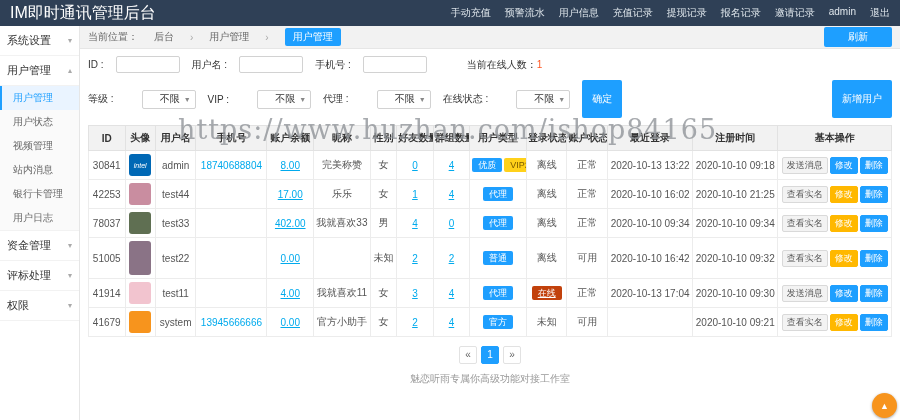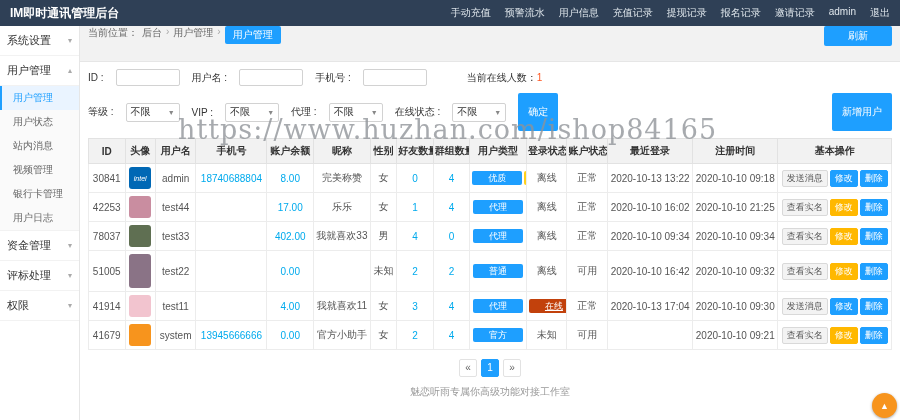--- a/index.html
+++ b/index.html
@@ -2,73 +2,73 @@
 <html><head>
 <meta charset="utf-8">
 <style>
   * { margin:0; padding:0; box-sizing:border-box; }
   body { font-family:"Liberation Sans", sans-serif; background:#fff; }
   .page { position:relative; width:900px; height:420px; overflow:hidden; background:#fff; }
 
   
   .topbar { height:26px; background:#2f4056; color:#fff; display:flex; align-items:center;
             justify-content:space-between; padding:0 10px; }
-  .topbar-title { font-size:12px; font-weight:bold; white-space:nowrap; }
+  .topbar-title { font-size:16px; font-weight:normal; white-space:nowrap; }
   .top-menu { display:flex; gap:14px; font-size:10px; }
   .top-link { color:#dfe6ec; cursor:pointer; white-space:nowrap; }
 
   
   .body { display:flex; height:394px; }
   .sidebar { width:80px; min-width:80px; background:#fff; border-right:1px solid #e6e6e6;
              font-size:11px; color:#333; overflow:hidden; }
   .side-group { padding:7px 7px; border-bottom:1px solid #f2f2f2; display:flex;
                 justify-content:space-between; align-items:center; cursor:pointer; }
   .arrow { font-size:8px; color:#aaa; }
   .side-sub { background:#fafafa; border-bottom:1px solid #f2f2f2; }
   .side-sub-item { padding:5px 6px 5px 13px; font-size:10px; color:#666; cursor:pointer; }
   .side-sub-item.active { background:#eaf4ff; color:#1e9fff; border-left:2px solid #1e9fff; padding-left:11px; }
 
   .main { flex:1; display:flex; flex-direction:column; background:#fff; min-width:0; }
-  .crumb-bar { height:36px; background:#f2f2f2; border-bottom:1px solid #e6e6e6; display:flex;
-               align-items:flex-start; padding:0 8px; font-size:10px; color:#666; gap:4px; }
+  .crumb-bar { height:23px; background:#f2f2f2; border-bottom:1px solid #e6e6e6; display:flex;
+               align-items:center; padding:0 8px; font-size:10px; color:#666; gap:16px; }
   .crumb { cursor:pointer; }
   .crumb-chip { background:#1e9fff; color:#fff; padding:2px 8px; border-radius:2px; cursor:pointer; }
   .sep { color:#aaa; }
   .refresh-btn { margin-left:auto; background:#1e9fff; color:#fff; border:none; border-radius:2px;
                  font-size:10px; padding:3px 24px; cursor:pointer; }
 
   .content { padding:7px 8px 0 8px; position:relative; }
   .filter-row { display:flex; align-items:center; gap:12px; font-size:10px; color:#333; margin-bottom:7px; }
   .f-label { white-space:nowrap; }
   .f-input { width:64px; height:17px; border:1px solid #d2d2d2; border-radius:2px; font-size:10px; padding:0 3px; }
   .f-select { min-width:54px; height:19px; border:1px solid #d2d2d2; border-radius:2px; font-size:10px;
-              display:flex; align-items:center; justify-content:space-between; padding:0 4px; gap:4px;
-              color:#333; background:#fff; cursor:pointer; }
+              display:flex; align-items:center; justify-content:flex-end; padding:0 4px; gap:4px;
+              color:#333; background:#fff; cursor:pointer;margin-left:16px; }
   .f-select .caret { font-size:7px; color:#888; }
   .btn-blue { background:#1e9fff; color:#fff; border:none; border-radius:2px; font-size:10px;
               padding:12px 10px; cursor:pointer; white-space:nowrap; }
   .online { margin-left:28px; color:#333; }
   .online b { color:#ff5722; font-weight:normal; }
   .add-user { margin-left:auto; }
 
   
   table { width:100%; border-collapse:collapse; table-layout:fixed; }
   th { background:#f2f2f2; color:#333; font-weight:bold; font-size:10px; border:1px solid #e2e2e2;
        padding:5px 1px; white-space:nowrap; overflow:hidden; }
   td { border:1px solid #ececec; font-size:10px; color:#555; text-align:center; padding:3px 1px;
        white-space:nowrap; overflow:hidden; }
   col.c1{width:36px} col.c2{width:30px} col.c3{width:40px} col.c4{width:70px} col.c5{width:46px}
   col.c6{width:56px} col.c7{width:26px} col.c8{width:36px} col.c9{width:36px} col.c10{width:56px}
   col.c11{width:40px} col.c12{width:40px} col.c13{width:84px} col.c14{width:84px} col.c15{width:112px}
   .link { color:#01aaed; cursor:pointer; }
-  .u { }
+  .u { text-decoration:underline; }
   .avatar { width:22px; height:22px; margin:0 auto; border-radius:3px; display:flex; align-items:center;
             justify-content:center; color:#fff; font-size:7px; font-style:italic; overflow:hidden; }
   .avatar.tall { height:34px; }
-  .badge { display:inline-block; padding:1px 16px; border-radius:2px; font-size:9px; margin:0 1px;
+  .badge { display:inline-block; padding:1px 6px; border-radius:2px; font-size:9px; margin:0 1px;
            color:#fff; line-height:12px; }
   .abtn { display:inline-block; border-radius:2px; padding:2px 4px; font-size:9px; margin:0 1px;
           cursor:pointer; line-height:11px; }
   .abtn.gray { background:#f3f3f3; color:#555; border:1px solid #d9d9d9; }
   .abtn.blue { background:#1e9fff; color:#fff; border:1px solid #1e9fff; }
   .abtn.orange { background:#ffb800; color:#fff; border:1px solid #ffb800; }
 
   .pager { display:flex; justify-content:center; gap:4px; margin-top:9px; }
   .pg { min-width:18px; height:18px; line-height:16px; text-align:center; border:1px solid #e2e2e2;
         background:#fff; color:#666; font-size:10px; border-radius:2px; cursor:pointer; }
@@ -109,22 +109,22 @@
           <span>系统设置</span>
           <span class="arrow">▾</span>
         </div>
         <div class="side-group">
           <span>用户管理</span>
           <span class="arrow">▴</span>
         </div>
         <div class="side-sub">
           <div class="side-sub-item active">用户管理</div>
           <div class="side-sub-item">用户状态</div>
+          <div class="side-sub-item">视频管理</div>
           <div class="side-sub-item">站内消息</div>
-          <div class="side-sub-item">视频管理</div>
           <div class="side-sub-item">银行卡管理</div>
           <div class="side-sub-item">用户日志</div>
         </div>
         <div class="side-group">
           <span>资金管理</span>
           <span class="arrow">▾</span>
         </div>
         <div class="side-group">
           <span>评标处理</span>
           <span class="arrow">▾</span>

